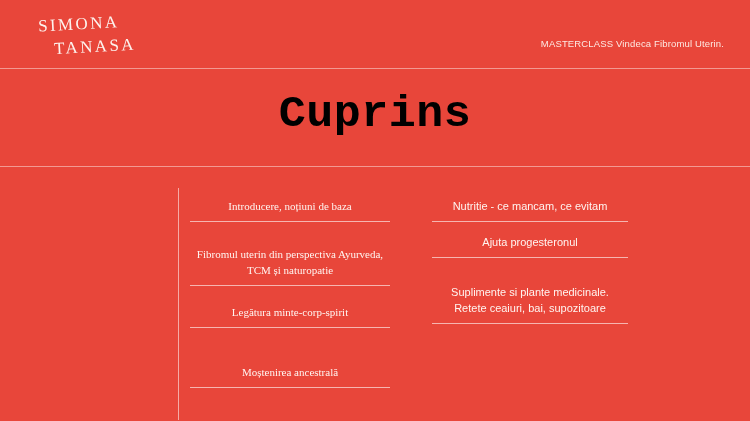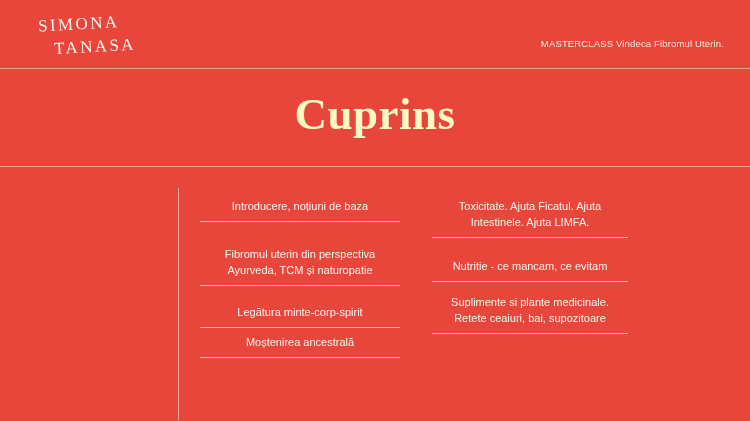--- a/index.html
+++ b/index.html
@@ -73,24 +73,24 @@
   
   .title-band {
     position: absolute;
     top: 68px;
     left: 0;
     right: 0;
     height: 98px;
     border-bottom: 1px solid rgba(255,255,255,0.45);
   }
   .slide-title {
-    font-family: Liberation Serif, serif;
+    font-family: Liberation Mono, monospace;
     font-weight: bold;
     font-size: 45px;
-    color: #fef9c3;
+    color: #000000;
     text-align: center;
     line-height: 1;
     padding-top: 24px;
     letter-spacing: 0.5px;
   }
 
   
   .content {
     position: absolute;
     top: 166px;
@@ -106,22 +106,23 @@
     width: 1px;
     height: 232px;
     background: rgba(255,255,255,0.55);
   }
 
   .col {
     position: absolute;
     top: 26px;
   }
   .col-left {
-    left: 200px;
+    left: 190px;
     width: 200px;
+    font-family: Liberation Serif, serif;
   }
   .col-right {
     left: 432px;
     width: 196px;
   }
 
   .toc-item {
     color: #fff4f0;
     font-size: 11px;
     line-height: 15.5px;
@@ -133,21 +134,21 @@
     justify-content: center;
     text-align: center;
   }
   .toc-item span {
     display: block;
   }
 
   
   .col-left .toc-item.h1 { height: 30px; margin-bottom: 18px; }
   .col-left .toc-item.h2 { height: 46px; margin-bottom: 12px; justify-content: flex-end; }
-  .col-left .toc-item.h3 { height: 30px; }
+  .col-left .toc-item.h3 { height: 30px; margin-bottom: 30px; }
   .col-left .toc-item.h4 { height: 30px; margin-bottom: 12px; }
 
   
   .col-right .toc-item.r1 { height: 46px; margin-bottom: 14px; }
   .col-right .toc-item.r2 { height: 30px; margin-bottom: 6px; }
   .col-right .toc-item.r3 { height: 30px; margin-bottom: 20px; }
   .col-right .toc-item.r4 { height: 46px; margin-bottom: 20px; }
 </style>
 </head>
 <body>
@@ -179,25 +180,25 @@
       </div>
       <div class="toc-item h3">
         <span>Legătura minte-corp-spirit</span>
       </div>
       <div class="toc-item h4">
         <span>Moștenirea ancestrală</span>
       </div>
     </div>
 
     <div class="col col-right">
-      <div class="toc-item r1">
-        <span>Toxicitate. Ajuta Ficatul. Ajuta Intestinele. Ajuta LIMFA.</span>
-      </div>
       <div class="toc-item r2">
         <span>Nutritie - ce mancam, ce evitam</span>
       </div>
+      <div class="toc-item r3">
+        <span>Ajuta progesteronul</span>
+      </div>
       <div class="toc-item r4">
         <span>Suplimente si plante medicinale. Retete ceaiuri, bai, supozitoare</span>
       </div>
     </div>
 
   </div>
 </div>
 
 </body></html>

